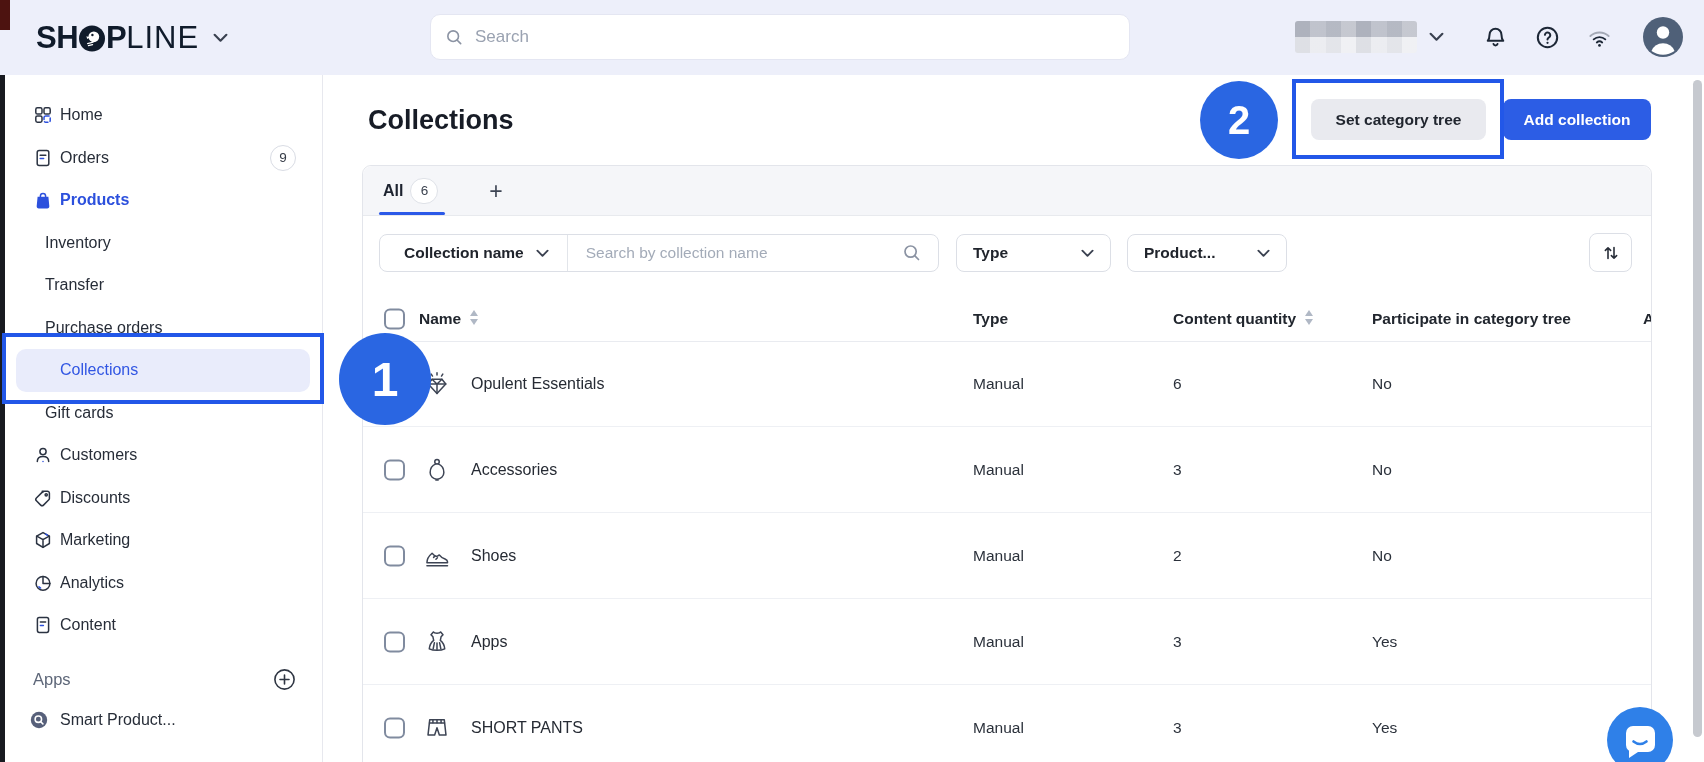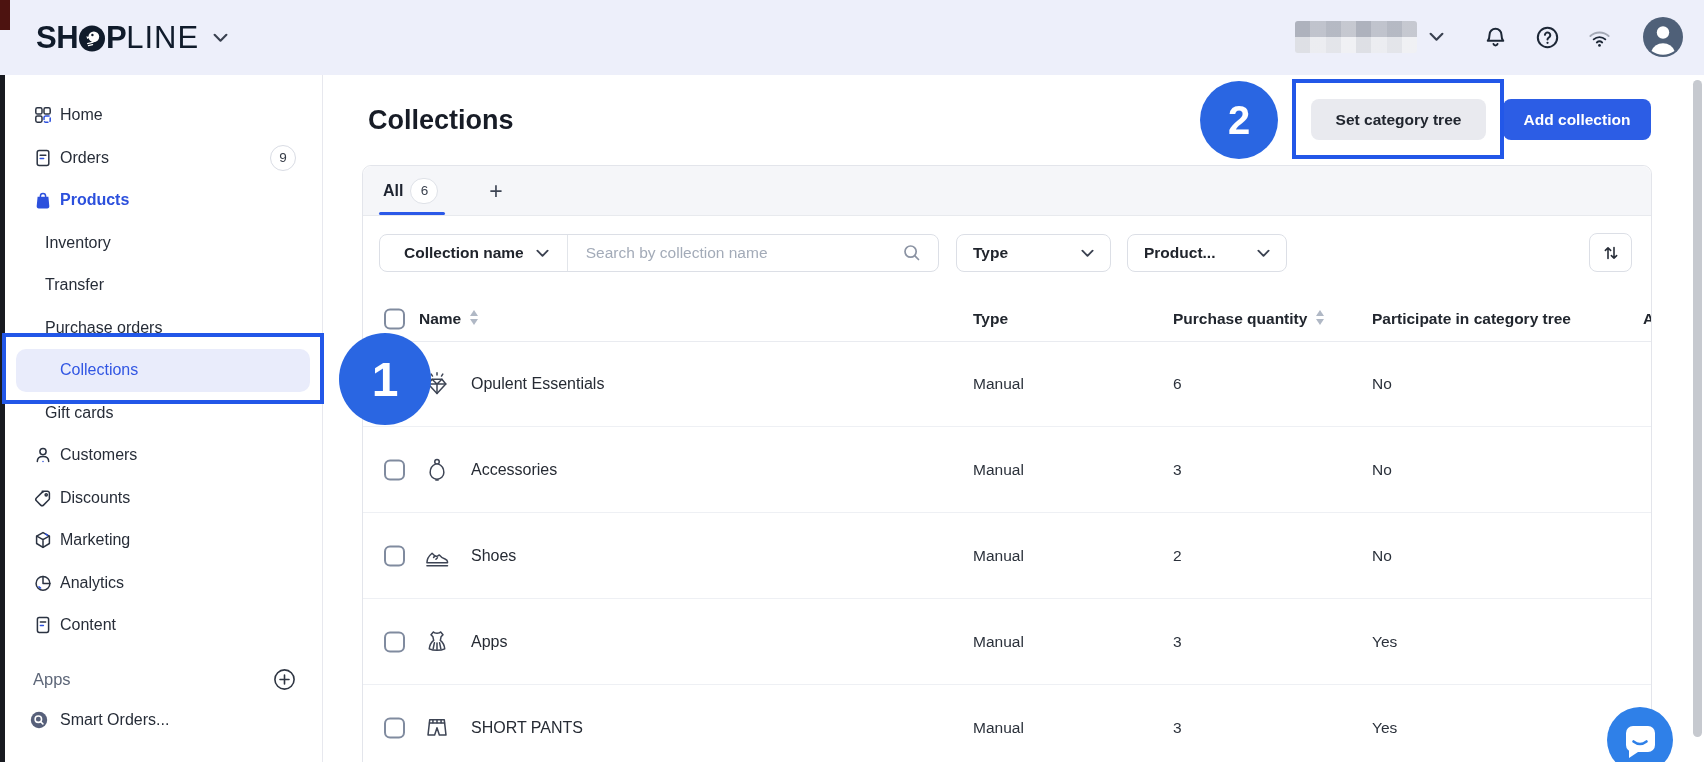--- a/index.html
+++ b/index.html
@@ -207,20 +207,26 @@
         <path d="M9.4 13.2 l3.4 1 -2.6 1.8 z" fill="#fff"></path>
         <path d="M10.6 20.6 l5.4-1.4 M11.4 22.6 l4.2-1" stroke="#fff" stroke-width="1.2" stroke-linecap="round"></path>
       </svg>
       <span class="b">P</span>
       <span class="l">LINE</span>
       <svg class="chev" width="15" height="10" viewBox="0 0 14 9">
           <use href="#sym-chevron"></use>
         </svg>
     </div>
 
+    <div class="top-search">
+      <svg width="19" height="19" viewBox="0 0 20 20">
+          <use href="#sym-magnifier"></use>
+        </svg>
+      <input type="text" placeholder="Search" style="">
+    </div>
 
     <div class="acct">
       <div class="mosaic"></div>
       <svg class="chev" width="15" height="10" viewBox="0 0 14 9">
           <use href="#sym-chevron"></use>
         </svg>
     </div>
 
     <svg class="tb-ic" style="left:1482px" viewBox="0 0 24 24">
       <path class="tb" d="M12 4.2 a5.3 5.3 0 0 1 5.3 5.3 c0 3 .8 4.4 1.6 5.4 H5.1 c.8-1 1.6-2.4 1.6-5.4 A5.3 5.3 0 0 1 12 4.2 z"></path>
@@ -351,21 +357,21 @@
           <use href="#sym-plus-circle"></use>
         </svg>
     </div>
 
     <div class="smart-row">
       <span class="si-icon">
         <svg width="21" height="21" viewBox="0 0 21 21">
             <use href="#sym-smart-search"></use>
           </svg>
       </span>
-      <span class="si-label">Smart Orders...</span>
+      <span class="si-label">Smart Product...</span>
     </div>
   </div>
 
   <div class="page-title">Collections</div>
   <button class="btn btn-primary">Add collection</button>
   <button class="btn btn-secondary">Set category tree</button>
 
   <div class="card">
 
     <div class="tabstrip">
@@ -420,21 +426,21 @@
         <span>Name</span>
         <span class="sorter">
             <i class="tri-u"></i>
             <i class="tri-d"></i>
           </span>
       </div>
       <div class="hc c-type">
         <span>Type</span>
       </div>
       <div class="hc c-qty">
-        <span>Purchase quantity</span>
+        <span>Content quantity</span>
         <span class="sorter">
             <i class="tri-u"></i>
             <i class="tri-d"></i>
           </span>
       </div>
       <div class="hc c-part">
         <span>Participate in category tree</span>
       </div>
       <div class="hc c-act">
         <span>A</span>

